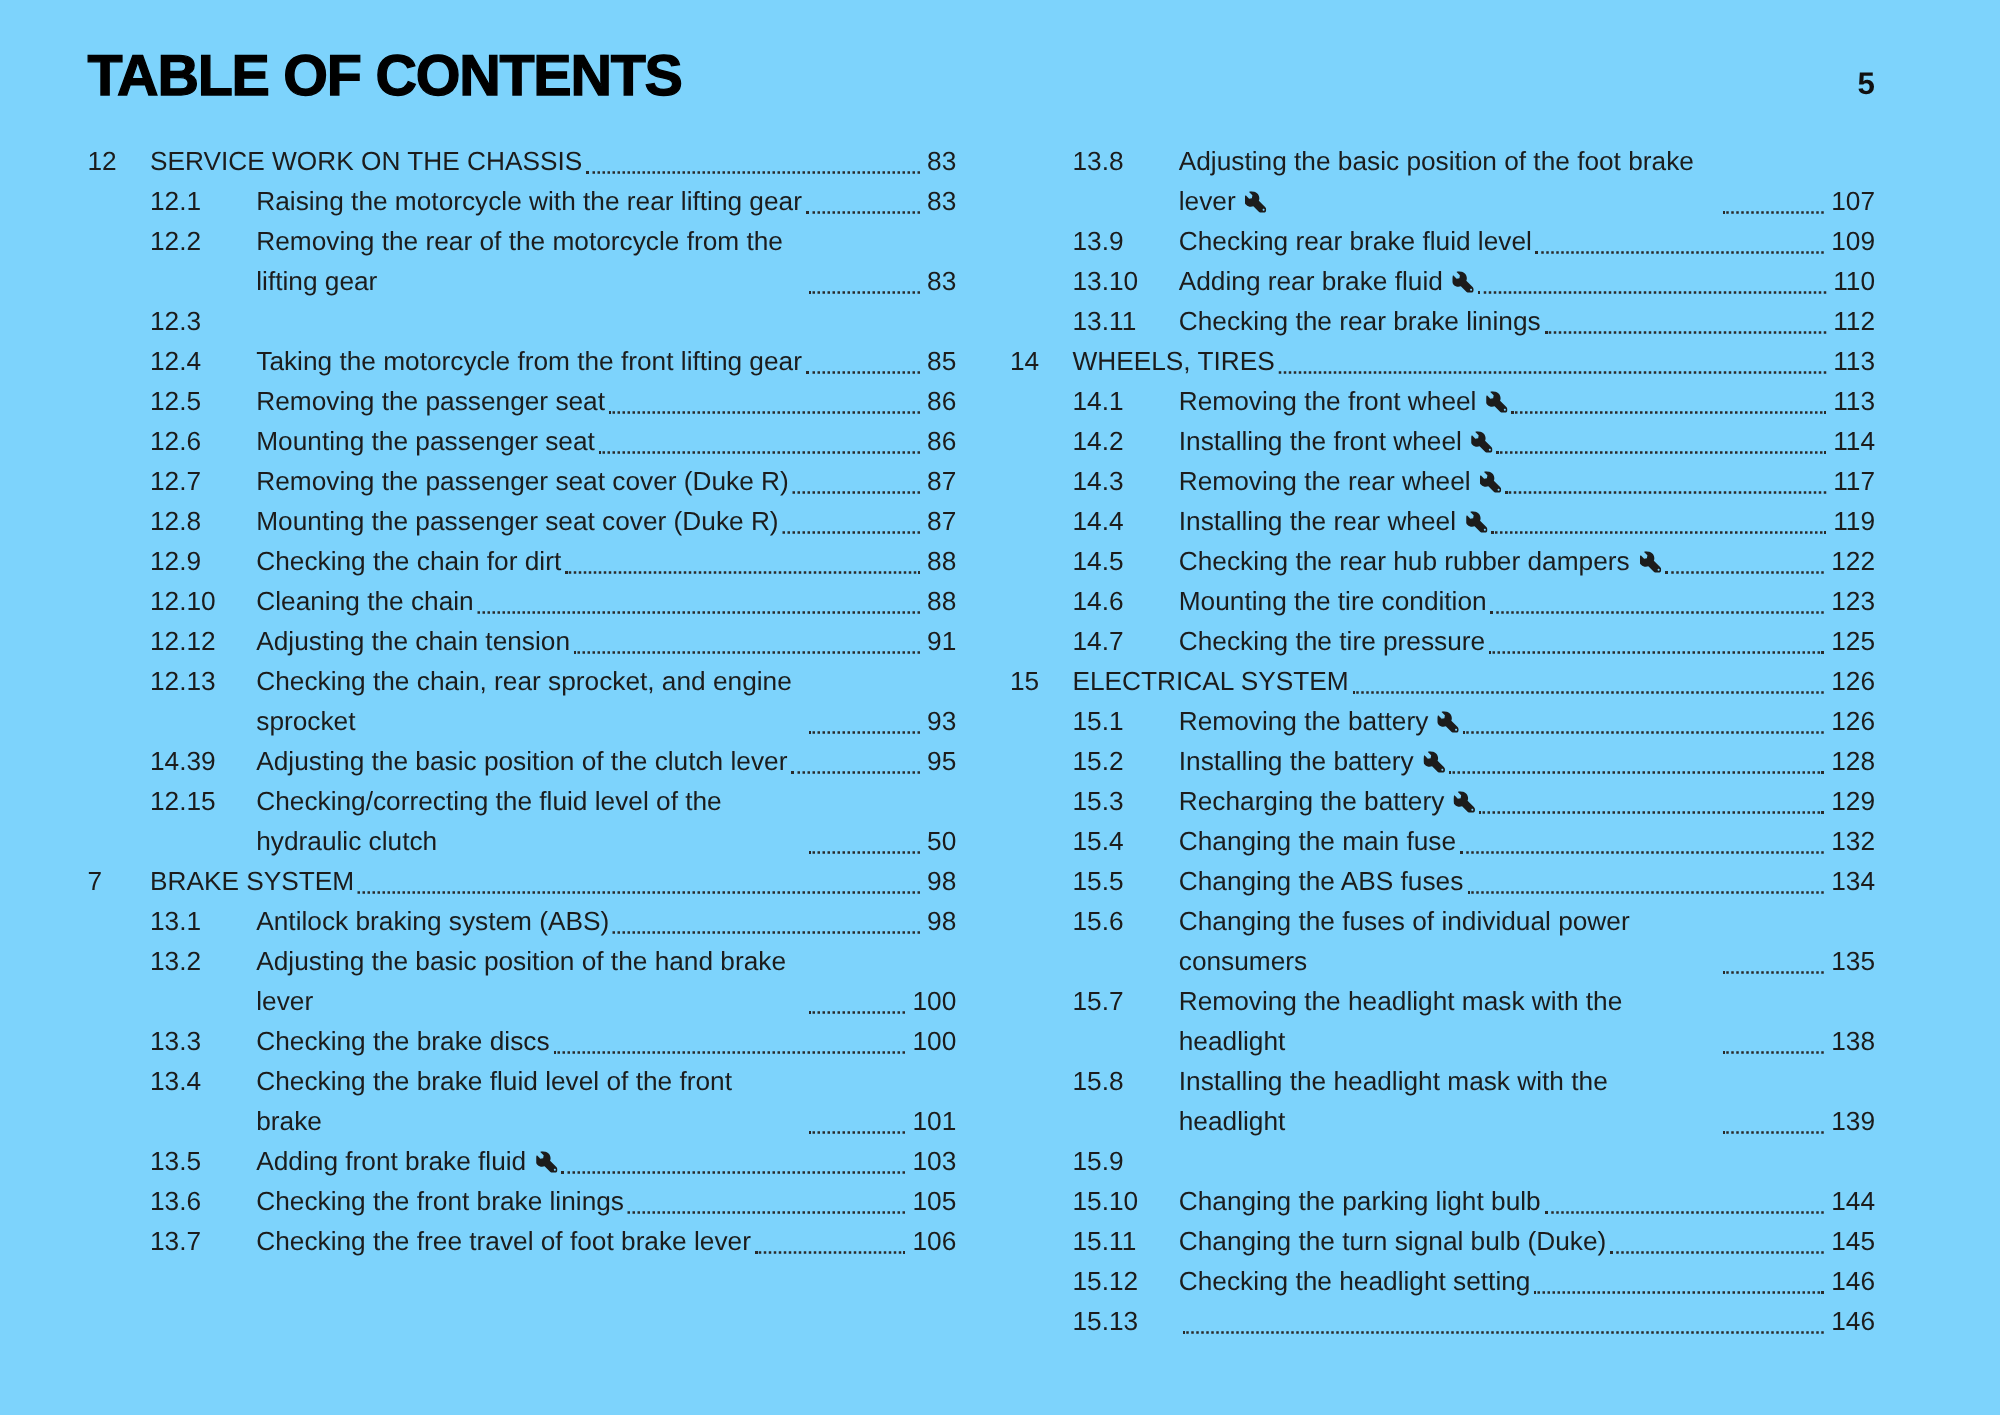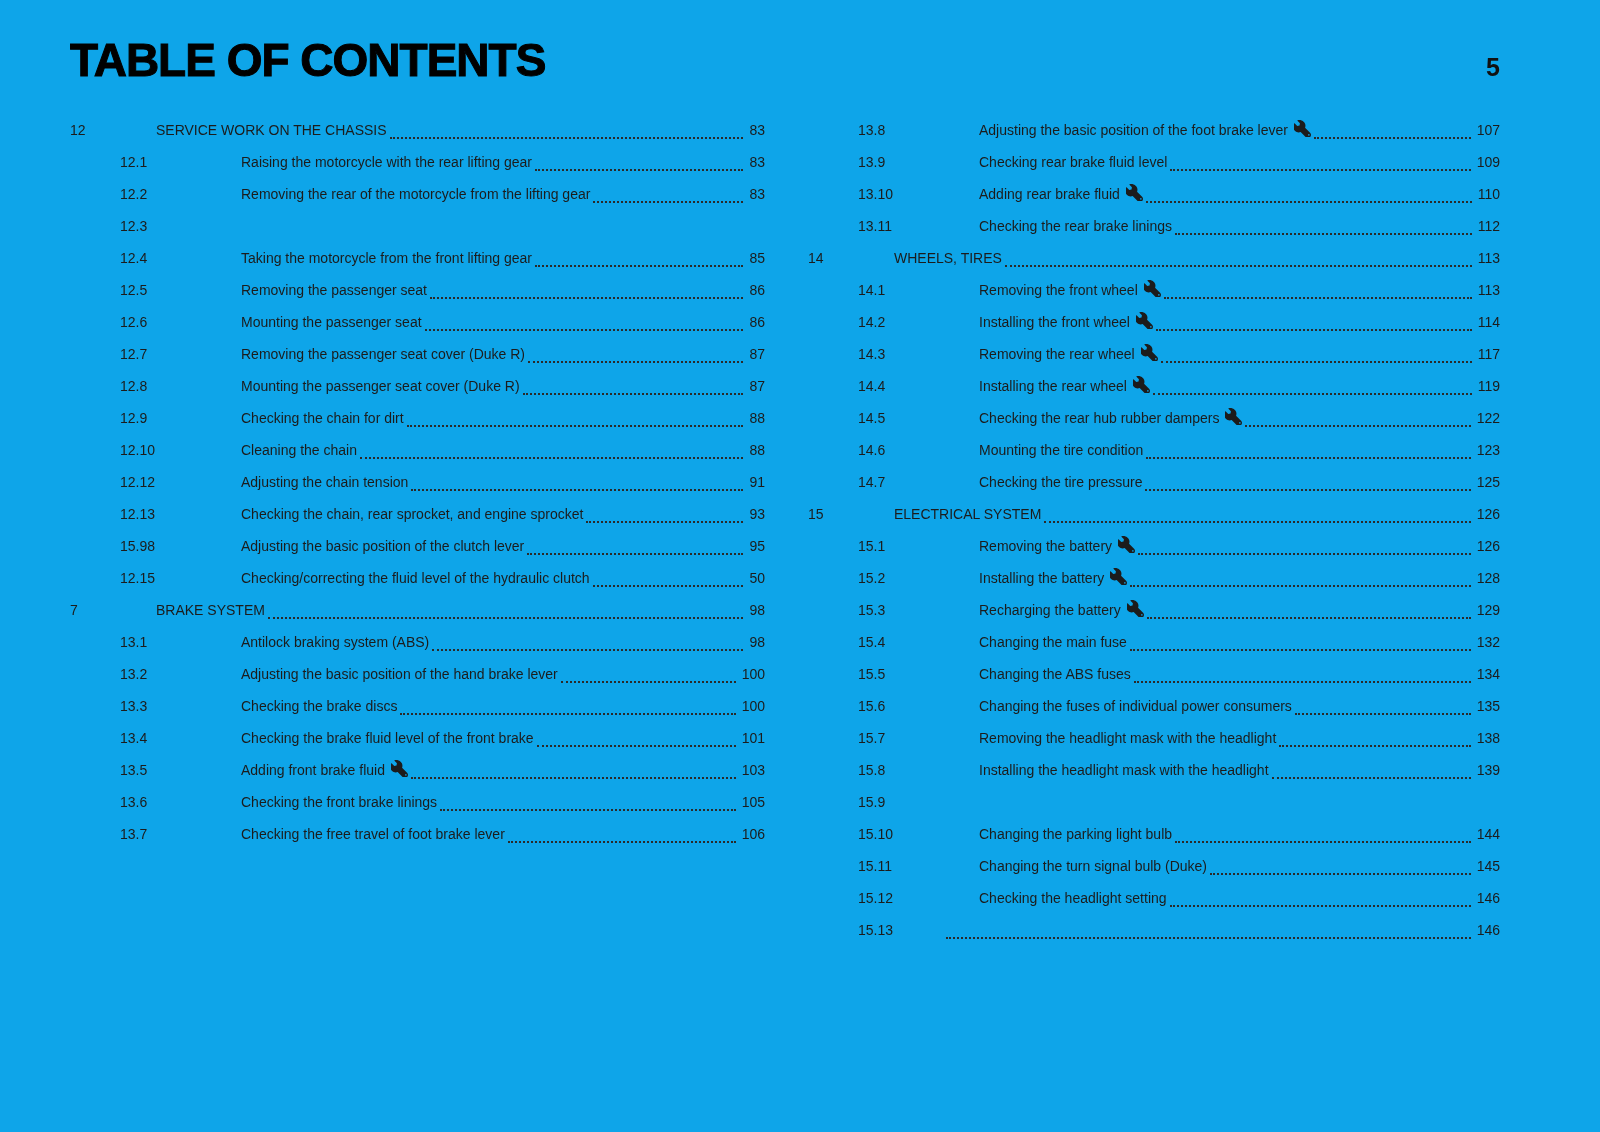--- a/index.html
+++ b/index.html
@@ -5,21 +5,21 @@
   html, body {
     margin: 0;
     padding: 0;
     background: #ffffff;
   }
   .page {
     position: relative;
     width: 1600px;
     height: 1132px;
     box-sizing: border-box;
-    background: #0ea5e9;
+    background: #7dd3fc;
     padding: 34px 100px 0 70px;
     font-family: "Liberation Sans", sans-serif;
     color: #1c1c1c;
     overflow: hidden;
   }
   .pagehead {
     display: flex;
     justify-content: space-between;
     align-items: flex-end;
   }
@@ -42,35 +42,34 @@
     display: flex;
     gap: 43px;
     margin-top: 28px;
   }
   .col { box-sizing: border-box; }
   .col-left  { width: 695px; }
   .col-right { width: 692px; }
 
   .entry {
     display: flex;
-    font-size: 14px;
+    font-size: 21px;
     line-height: 32px;
-    align-items: center;
   }
   .num { flex: none; }
   .lvl1 .num { width: 50px; }
   .lvl2 { padding-left: 50px; }
   .lvl2 .num { width: 85px; }
 
   .body {
     flex: 1;
     min-width: 0;
     display: flex;
   }
-  .t { flex: 0 1 auto; margin-left: 36px; }
+  .t { flex: 0 1 auto; }
   .col-left  .t { max-width: 438.85px; }
   .col-right .t { max-width: 432px; }
 
   .leader {
     flex: 1 0 12px;
     border-bottom: 2px dotted #2a2a2a;
     margin: 0 6px 7px 3px;
     min-width: 12px;
   }
   .page-ref {
@@ -190,21 +189,21 @@
         </div>
         <div class="entry lvl2">
           <span class="num">12.13</span>
           <span class="body">
             <span class="t">Checking the chain, rear sprocket, and engine sprocket</span>
             <span class="leader"></span>
             <span class="page-ref">93</span>
           </span>
         </div>
         <div class="entry lvl2">
-          <span class="num">15.98</span>
+          <span class="num">14.39</span>
           <span class="body">
             <span class="t">Adjusting the basic position of the clutch lever</span>
             <span class="leader"></span>
             <span class="page-ref">95</span>
           </span>
         </div>
         <div class="entry lvl2">
           <span class="num">12.15</span>
           <span class="body">
             <span class="t">Checking/correcting the fluid level of the hydraulic clutch</span>

